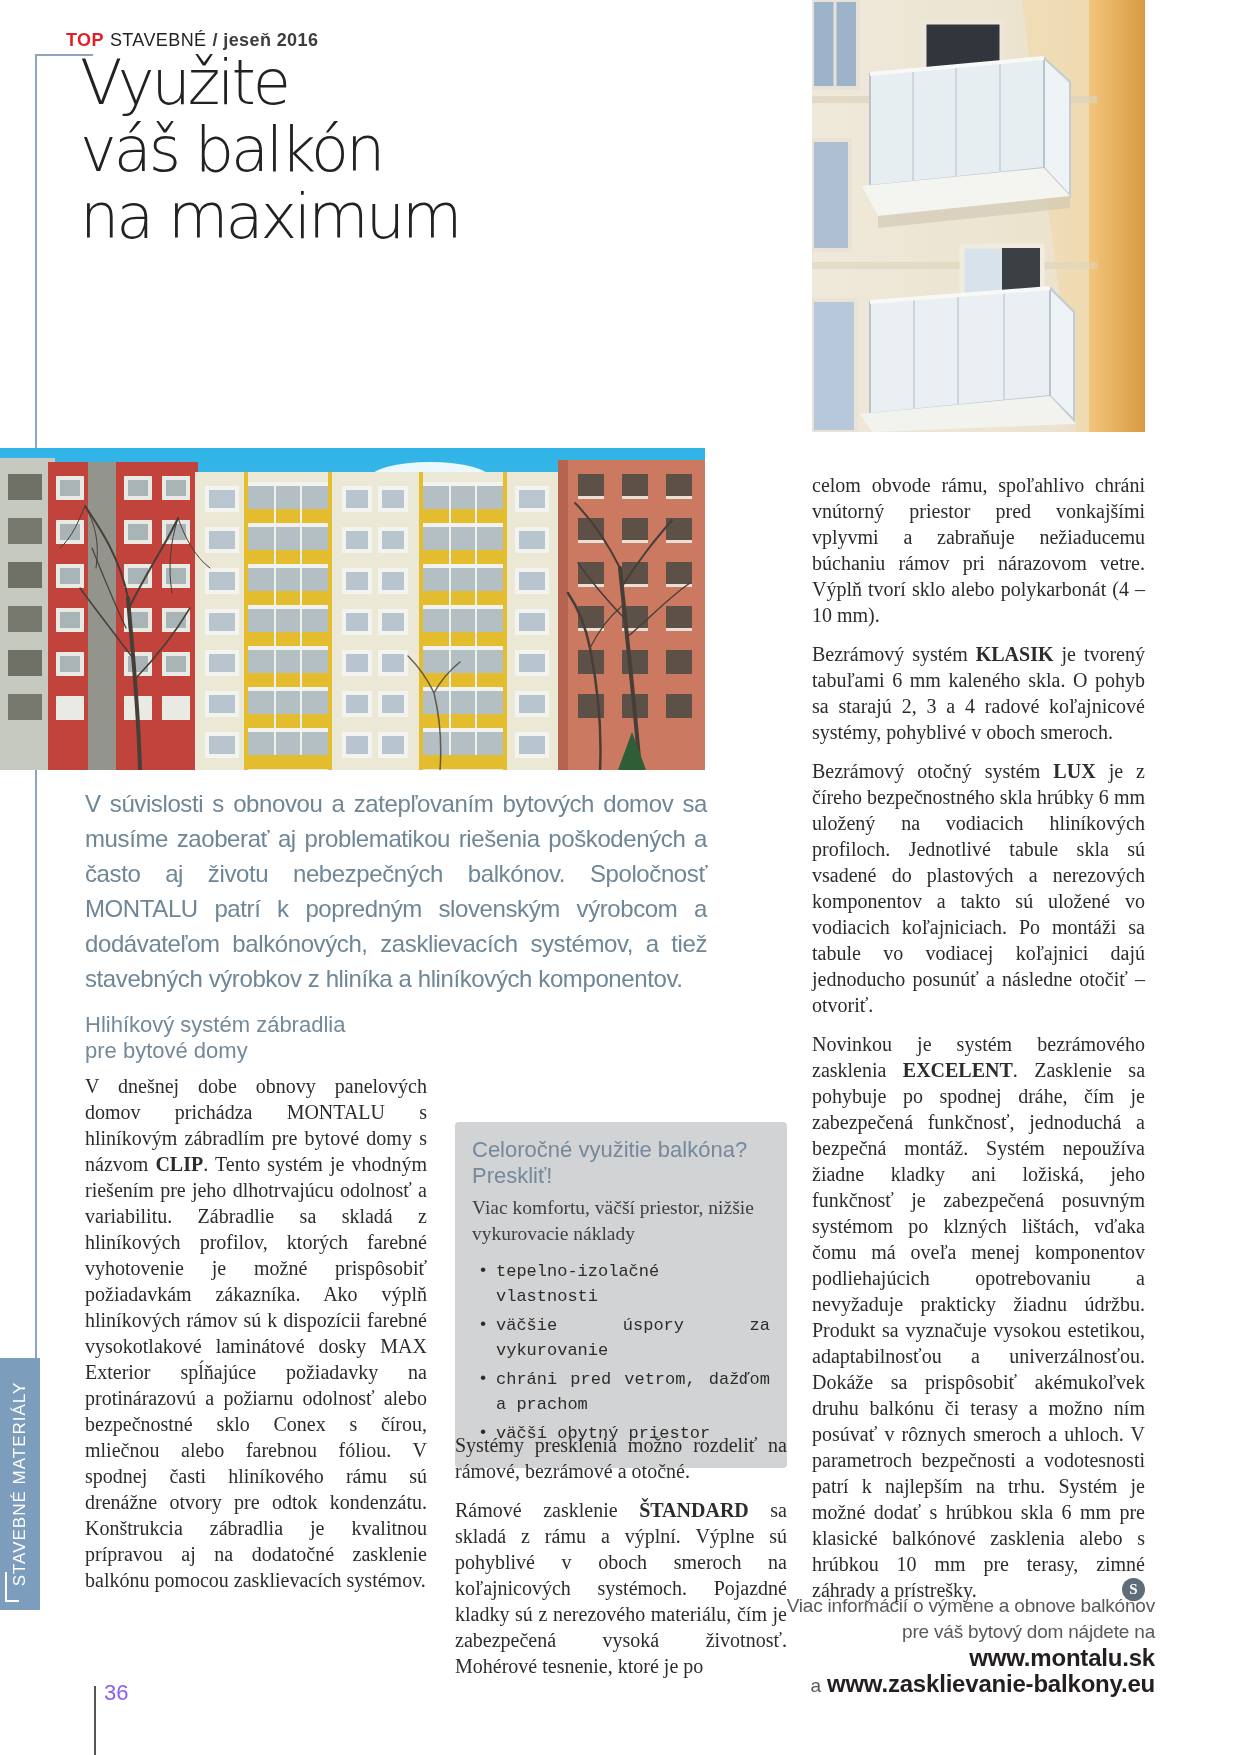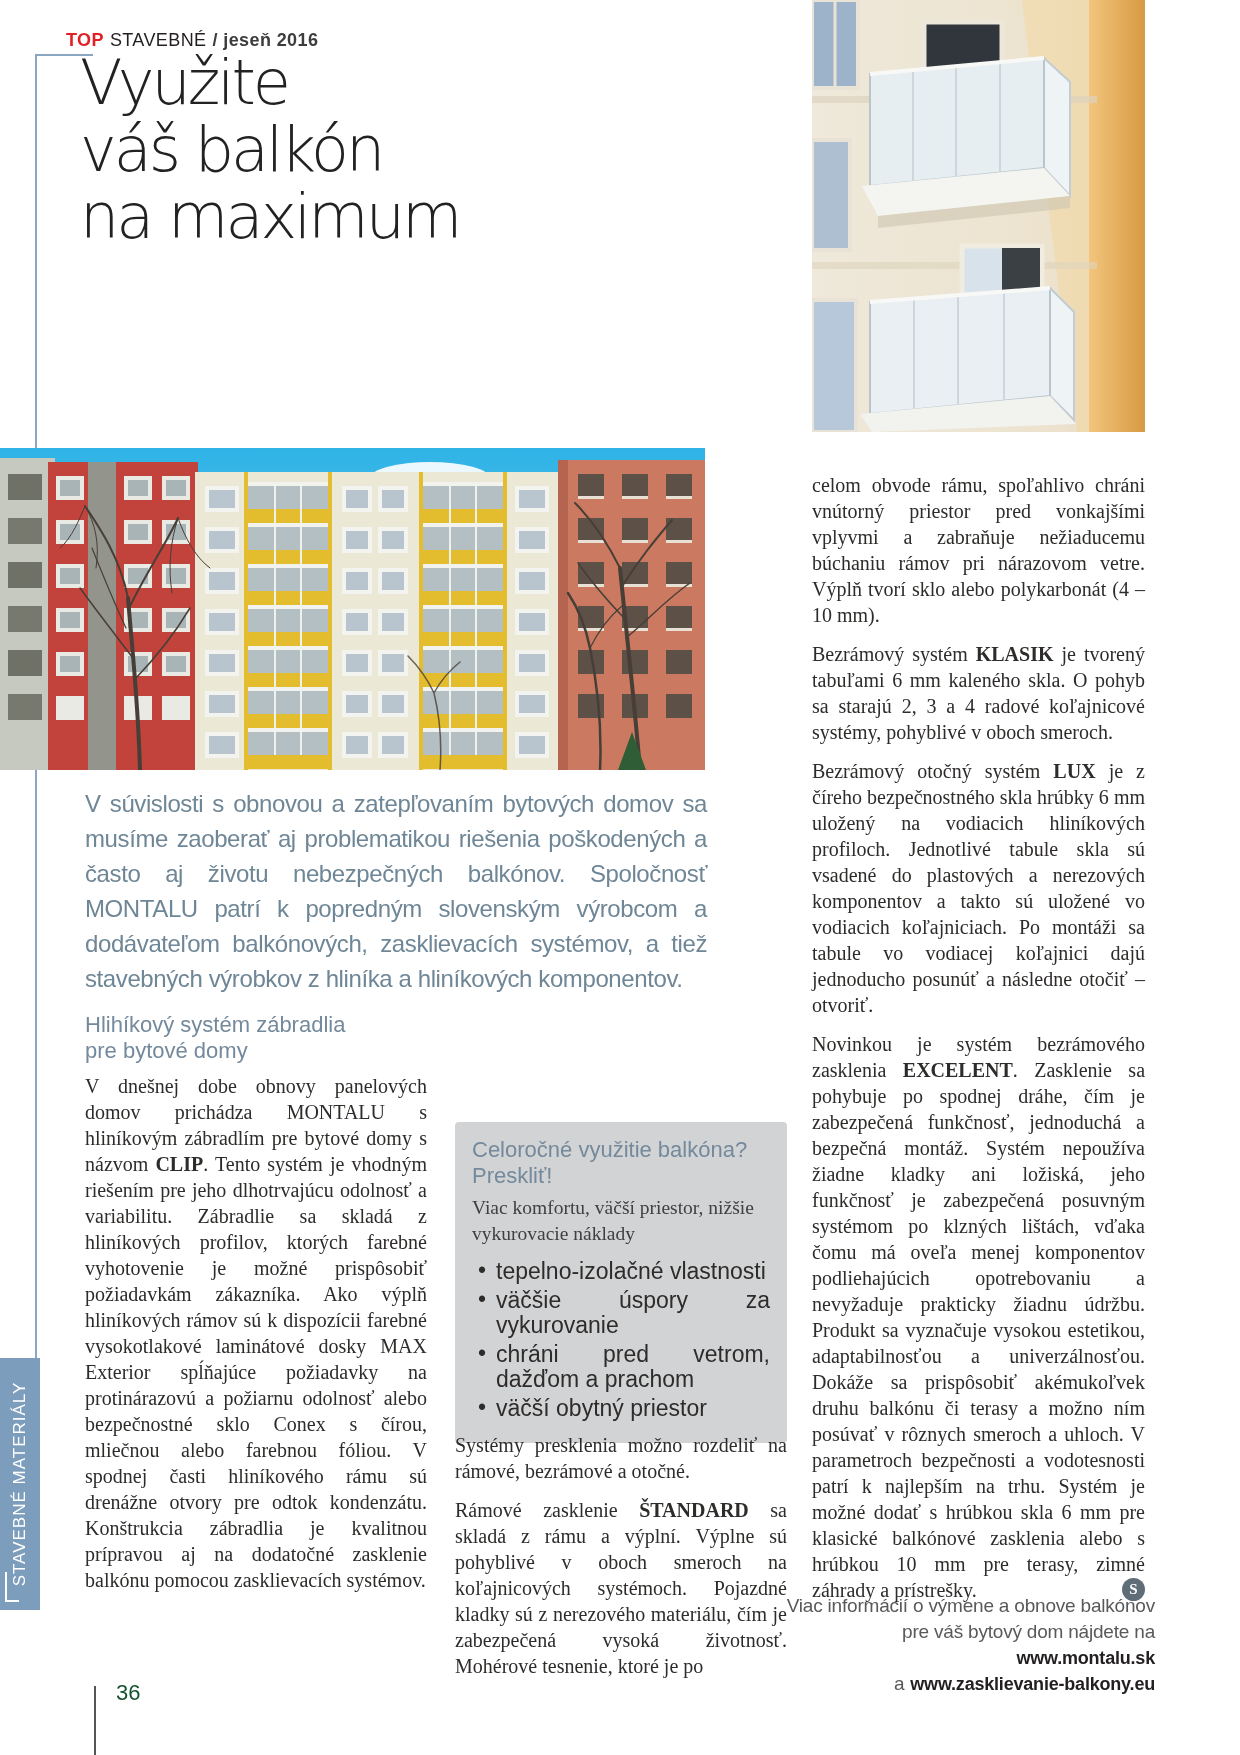--- a/index.html
+++ b/index.html
@@ -32,46 +32,46 @@
   .serif p:last-child{margin-bottom:0;}
 
   .col-head{color:#74899b;font-size:22px;line-height:26px;font-weight:normal;margin:0;}
 
   .left-col{position:absolute;left:85px;top:1012px;width:342px;}
   .left-col .body{margin-top:9px;}
 
   .box{position:absolute;left:455px;top:1122px;width:332px;background:#d2d3d5;border-radius:4px;
        padding:15px 17px 18px 17px;box-sizing:border-box;}
   .box .lead{font-family:"Liberation Serif",serif;font-size:19.5px;line-height:26px;color:#404040;margin:6px 0 4px 0;}
-  .box ul{list-style:none;margin:12px 0 0 0;padding:0;font-family:Liberation Sans, sans-serif;
-          font-size:23px;line-height:25px;color:#2e2c2a;}
+  .box ul{list-style:none;margin:12px 0 0 0;padding:0;font-family:Liberation Mono, monospace;
+          font-size:17px;line-height:25px;color:#2e2c2a;}
   .box li{position:relative;padding-left:24px;margin-bottom:4px;text-align:justify;}
   .box li::before{content:"•";position:absolute;left:6px;top:-1px;}
 
   .mid-col{position:absolute;left:455px;top:1432px;width:332px;}
   .right-col{position:absolute;left:812px;top:472px;width:333px;}
   .pwrap{position:relative;}
   .badge{position:absolute;right:0;bottom:2px;width:23px;height:23px;border-radius:50%;
          background:#5f6d79;color:#fff;font-family:"Liberation Serif",serif;font-weight:bold;
          font-size:15px;line-height:23px;text-align:center;}
 
   
   .footer{position:absolute;right:85px;top:1593px;width:470px;text-align:right;
           color:#58595b;font-size:19px;line-height:26px;letter-spacing:-0.2px;}
-  .footer .url{color:#231f20;font-weight:bold;font-size:18px;}
+  .footer .url{color:#231f20;font-weight:bold;font-size:24px;}
   .footer .pfx{margin-right:6px;}
 
   
   .tab{position:absolute;left:0;top:1358px;width:40px;height:252px;background:#7d9dbc;}
   .tab .vtext{position:absolute;left:50%;top:50%;transform:translate(-50%,-50%) rotate(-90deg);
               white-space:nowrap;color:#fff;font-size:17px;letter-spacing:1px;}
   .tab .tick{position:absolute;left:5px;bottom:8px;width:12px;height:28px;
              border-left:2px solid #fff;border-bottom:2px solid #fff;}
 
-  .pagenum{position:absolute;left:116px;top:1680px;color:#14532d;font-size:22px;}
+  .pagenum{position:absolute;left:104px;top:1680px;color:#8b5cf6;font-size:22px;}
 
   .photo{position:absolute;display:block;}
   .photo-top{left:812px;top:0;}
   .photo-main{left:0;top:448px;}
 </style>
 </head>
 <body>
 
 <div class="page">
 

